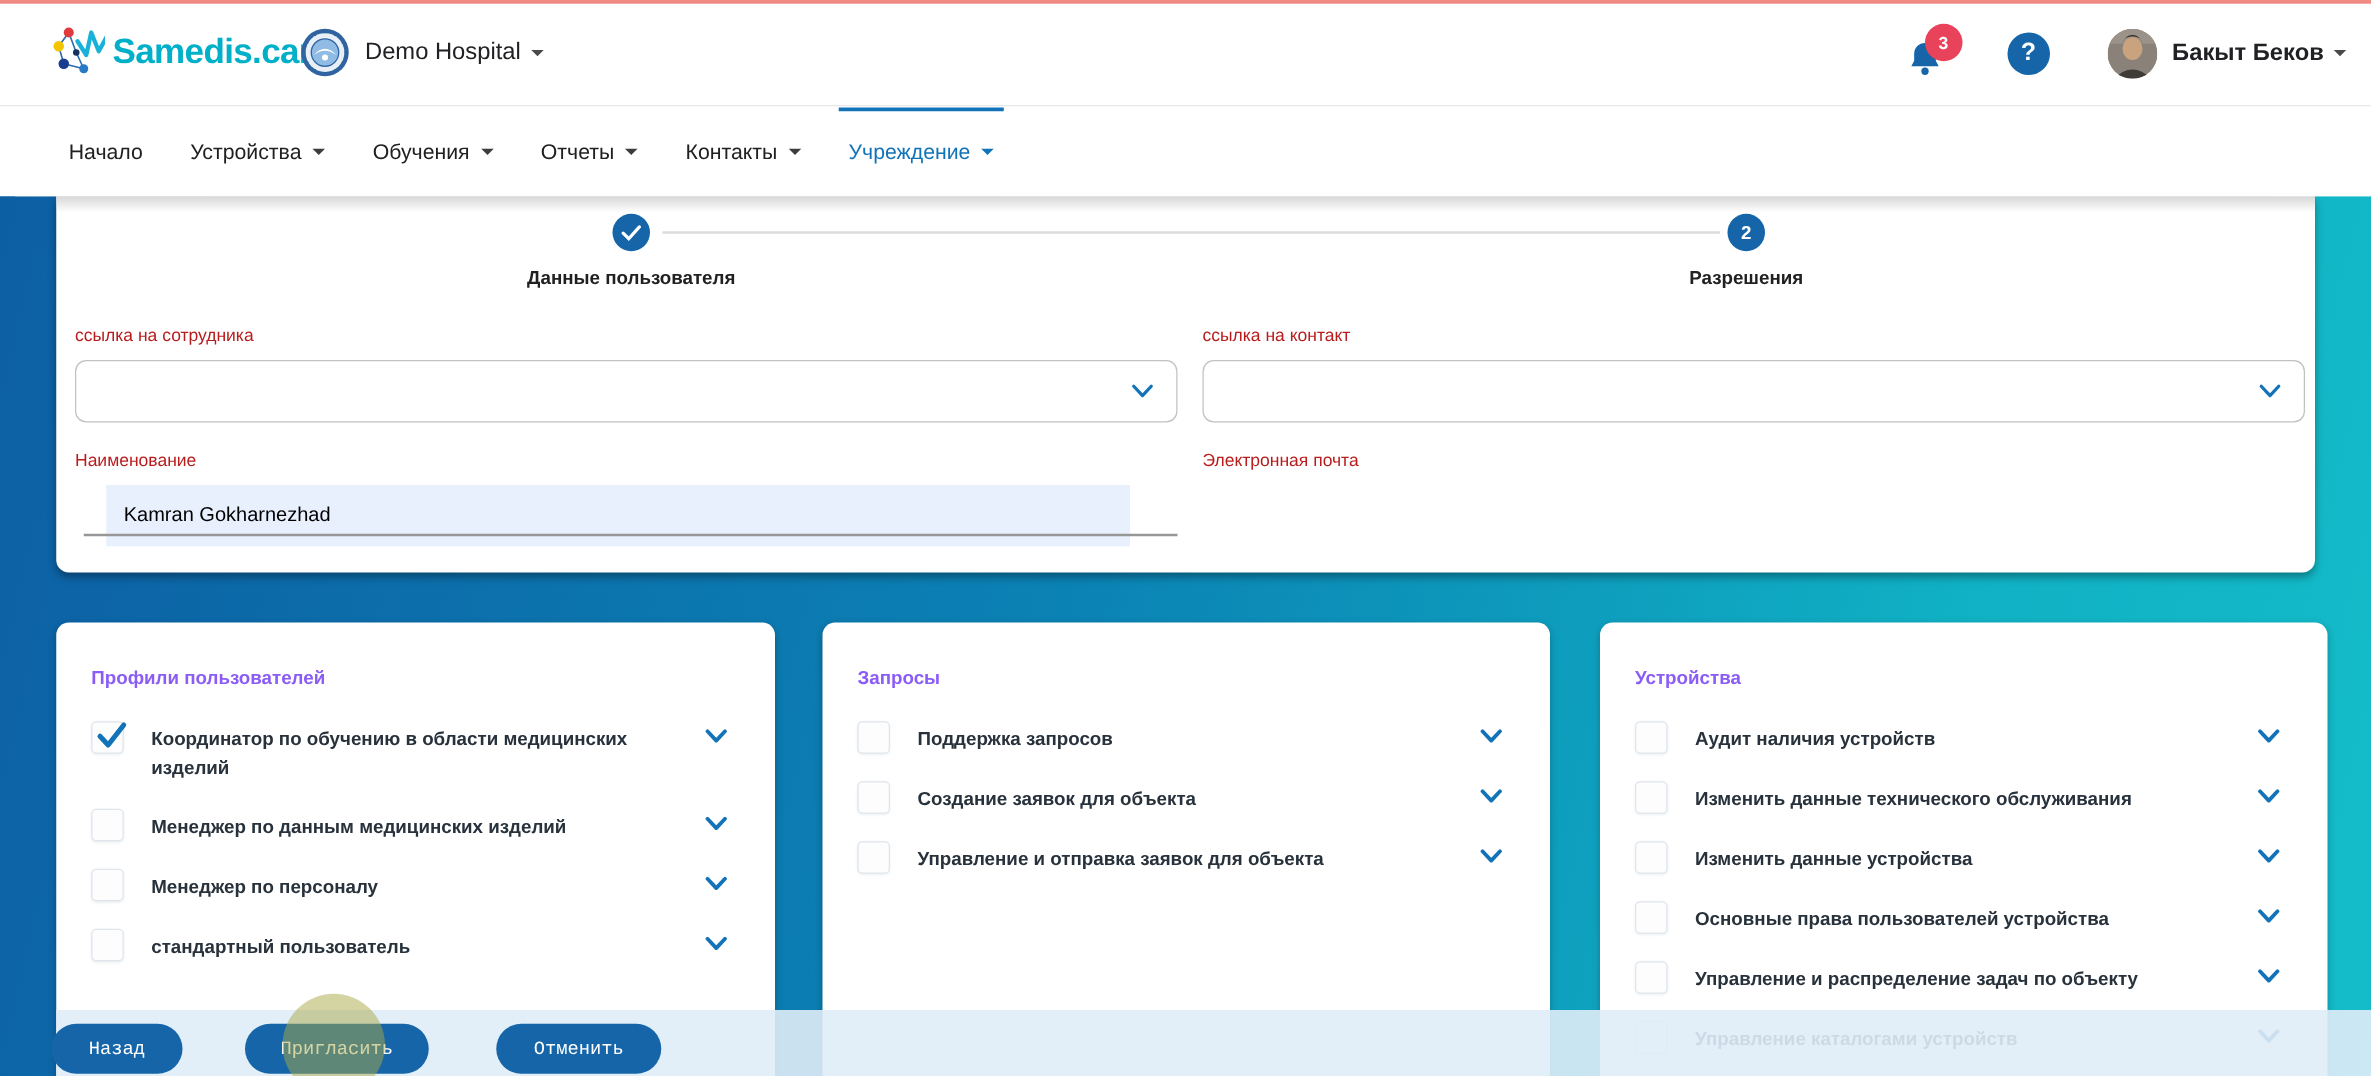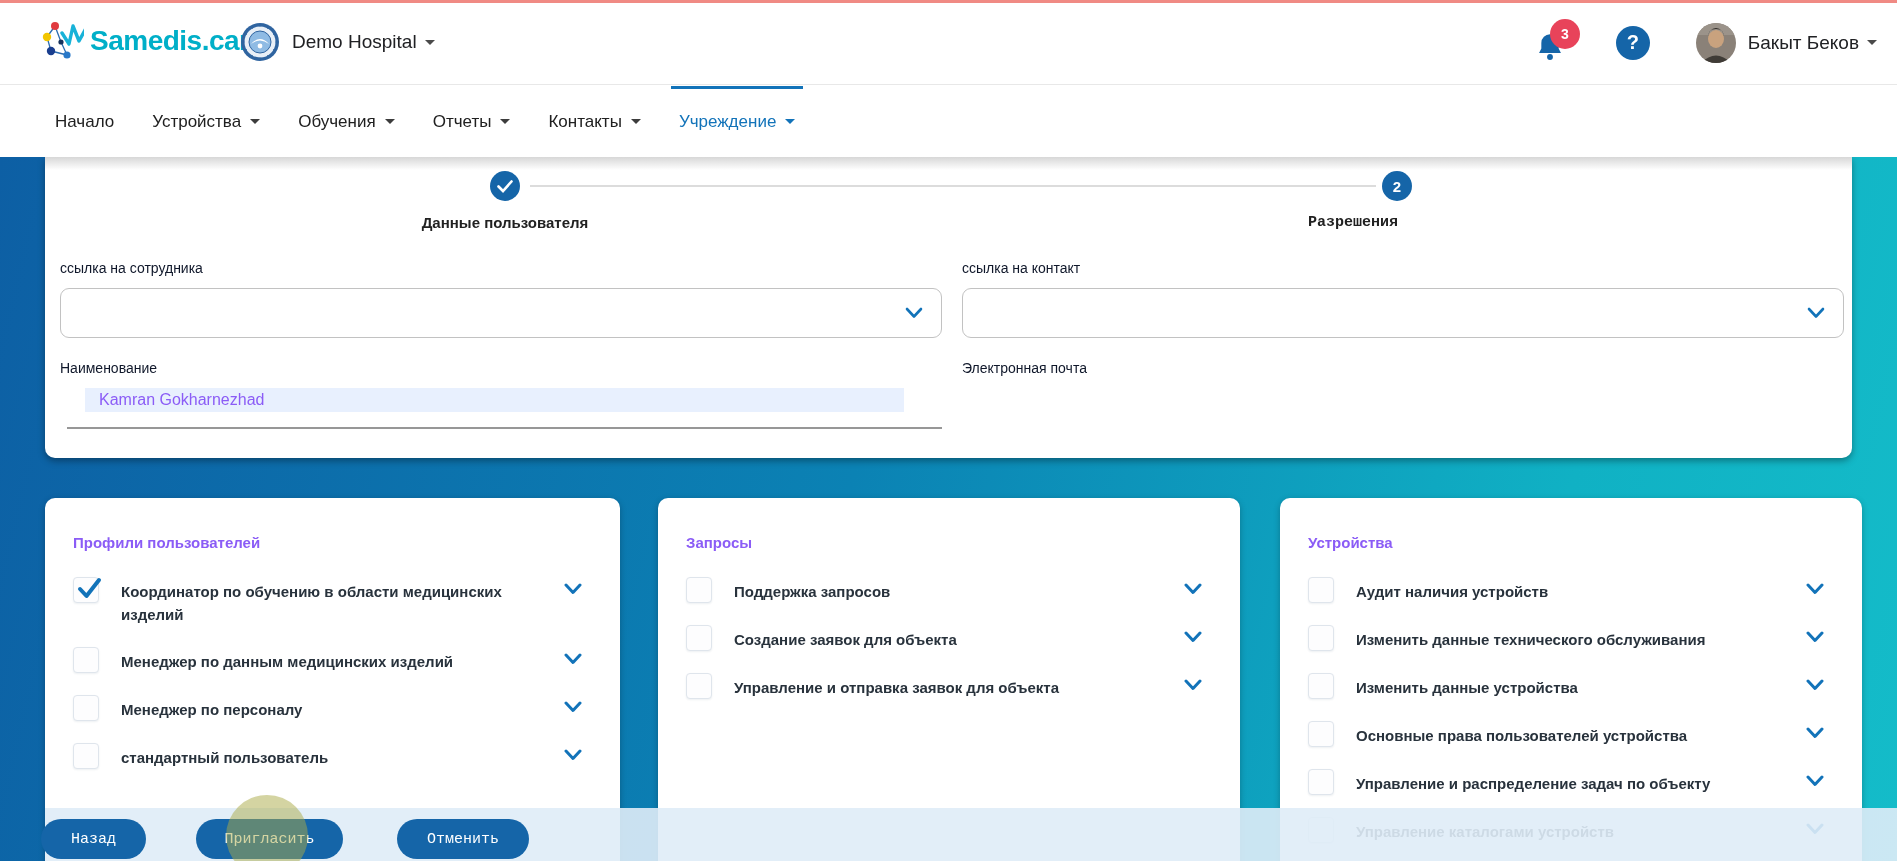--- a/index.html
+++ b/index.html
@@ -25,21 +25,21 @@
   .bell-wrap { position:relative; width:34px; height:40px; margin-right:48px; cursor:pointer; }
   .bell-wrap svg { width:32px; height:32px; margin-top:8px; }
   .badge { position:absolute; left:16px; top:-4px; min-width:30px; height:30px; border-radius:15px;
            background:#e8435a; color:#fff; font-size:14px; font-weight:700;
            display:flex; align-items:center; justify-content:center; }
   .help-circle { width:34px; height:34px; border-radius:50%; background:#1565a8; color:#fff;
                  font-size:20px; font-weight:700; display:flex; align-items:center; justify-content:center;
                  margin-right:46px; cursor:pointer; }
   .user-group { display:flex; align-items:center; cursor:pointer; }
   .avatar { width:40px; height:40px; border-radius:50%; overflow:hidden; }
-  .user-name { font-size:19px; color:#202124; font-weight:400; margin-left:12px; }
+  .user-name { font-size:19px; color:#202124; font-weight:700; margin-left:12px; }
 
   
   .navbar { position:absolute; left:12px; top:86px; width:1897px; height:71px; background:#fff; z-index:9; }
   .nav-items { display:flex; align-items:stretch; height:100%; padding-left:43px; }
   .nav-item { position:relative; display:flex; align-items:center; font-size:17px; font-weight:500;
               color:#202020; margin-right:38px; cursor:pointer; white-space:nowrap; }
   .nav-item .caret { border-top-color:#3c3c3c; margin-left:9px; }
   .nav-item.active { color:#1273b9; }
   .nav-item.active .caret { border-top-color:#1273b9; }
   .nav-item.active::before { content:""; position:absolute; left:-8px; right:-8px; top:0; height:3px; background:#1273b9; }
@@ -56,35 +56,35 @@
 
   .step-circle { position:absolute; width:30px; height:30px; border-radius:50%; background:#1565a8;
                  display:flex; align-items:center; justify-content:center; color:#fff;
                  font-size:15px; font-weight:700; z-index:2; }
   .step-1 { left:445px; top:14px; }
   .step-2 { left:1337px; top:14px; }
   .step-connector { position:absolute; left:485px; top:28px; width:846px; height:2px; background:#dcdcdc; }
   .step-label { position:absolute; top:57px; width:340px; text-align:center; font-size:15px;
                 font-weight:700; color:#212121; }
   .step-label-1 { left:290px; }
-  .step-label-2 { left:1138px;font-family:Liberation Mono, monospace; }
+  .step-label-2 { left:1182px; }
 
   .form-col { position:absolute; top:103px; width:882px; }
   .col-left { left:15px; }
   .col-right { left:917px; }
-  .field-label { font-size:14px; color:#0f172a; height:18px; }
+  .field-label { font-size:14px; color:#b91c1c; height:18px; }
   .select-box { position:relative; margin-top:10px; height:50px; border:1px solid #c2c2c2;
                 border-radius:9px; background:#fff; cursor:pointer; }
   .select-box .chev { position:absolute; right:18px; top:18px; }
   .chev svg { width:18px; height:12px; display:block; }
   .text-field { position:relative; margin-top:27px; height:41px; }
   .text-field .underline { position:absolute; left:7px; right:0; bottom:0; height:2px; background:#979797; }
-  .text-field input { position:absolute; left:25px; right:38px; top:0; height:24px; border:none; outline:none;
+  .text-field input { position:absolute; left:25px; right:38px; top:0; height:49px; border:none; outline:none;
                 background:#e8f0fe; font-family:"Liberation Sans",sans-serif; font-size:16px;
-                color:#8b5cf6; padding:0 14px; width:calc(100% - 63px); }
+                color:#000000; padding:0 14px; width:calc(100% - 63px); }
 
   
   .perm-card { position:absolute; top:341px; bottom:-20px; background:#fff; border-radius:10px;
                box-shadow:0 2px 6px rgba(0,0,0,.25); padding:36px 38px 0 28px; }
   .perm-card-1 { left:45px;  width:575px; }
   .perm-card-2 { left:658px; width:582px; }
   .perm-card-3 { left:1280px; width:582px; }
   .perm-title { font-size:15px; font-weight:700; color:#8b5cf6; margin-bottom:26px; }
   .perm-row { display:flex; align-items:flex-start; margin-bottom:20px; min-height:28px; }
   .checkbox { flex:0 0 26px; width:26px; height:26px; border:1px solid #dfe5ec; border-radius:4px;

